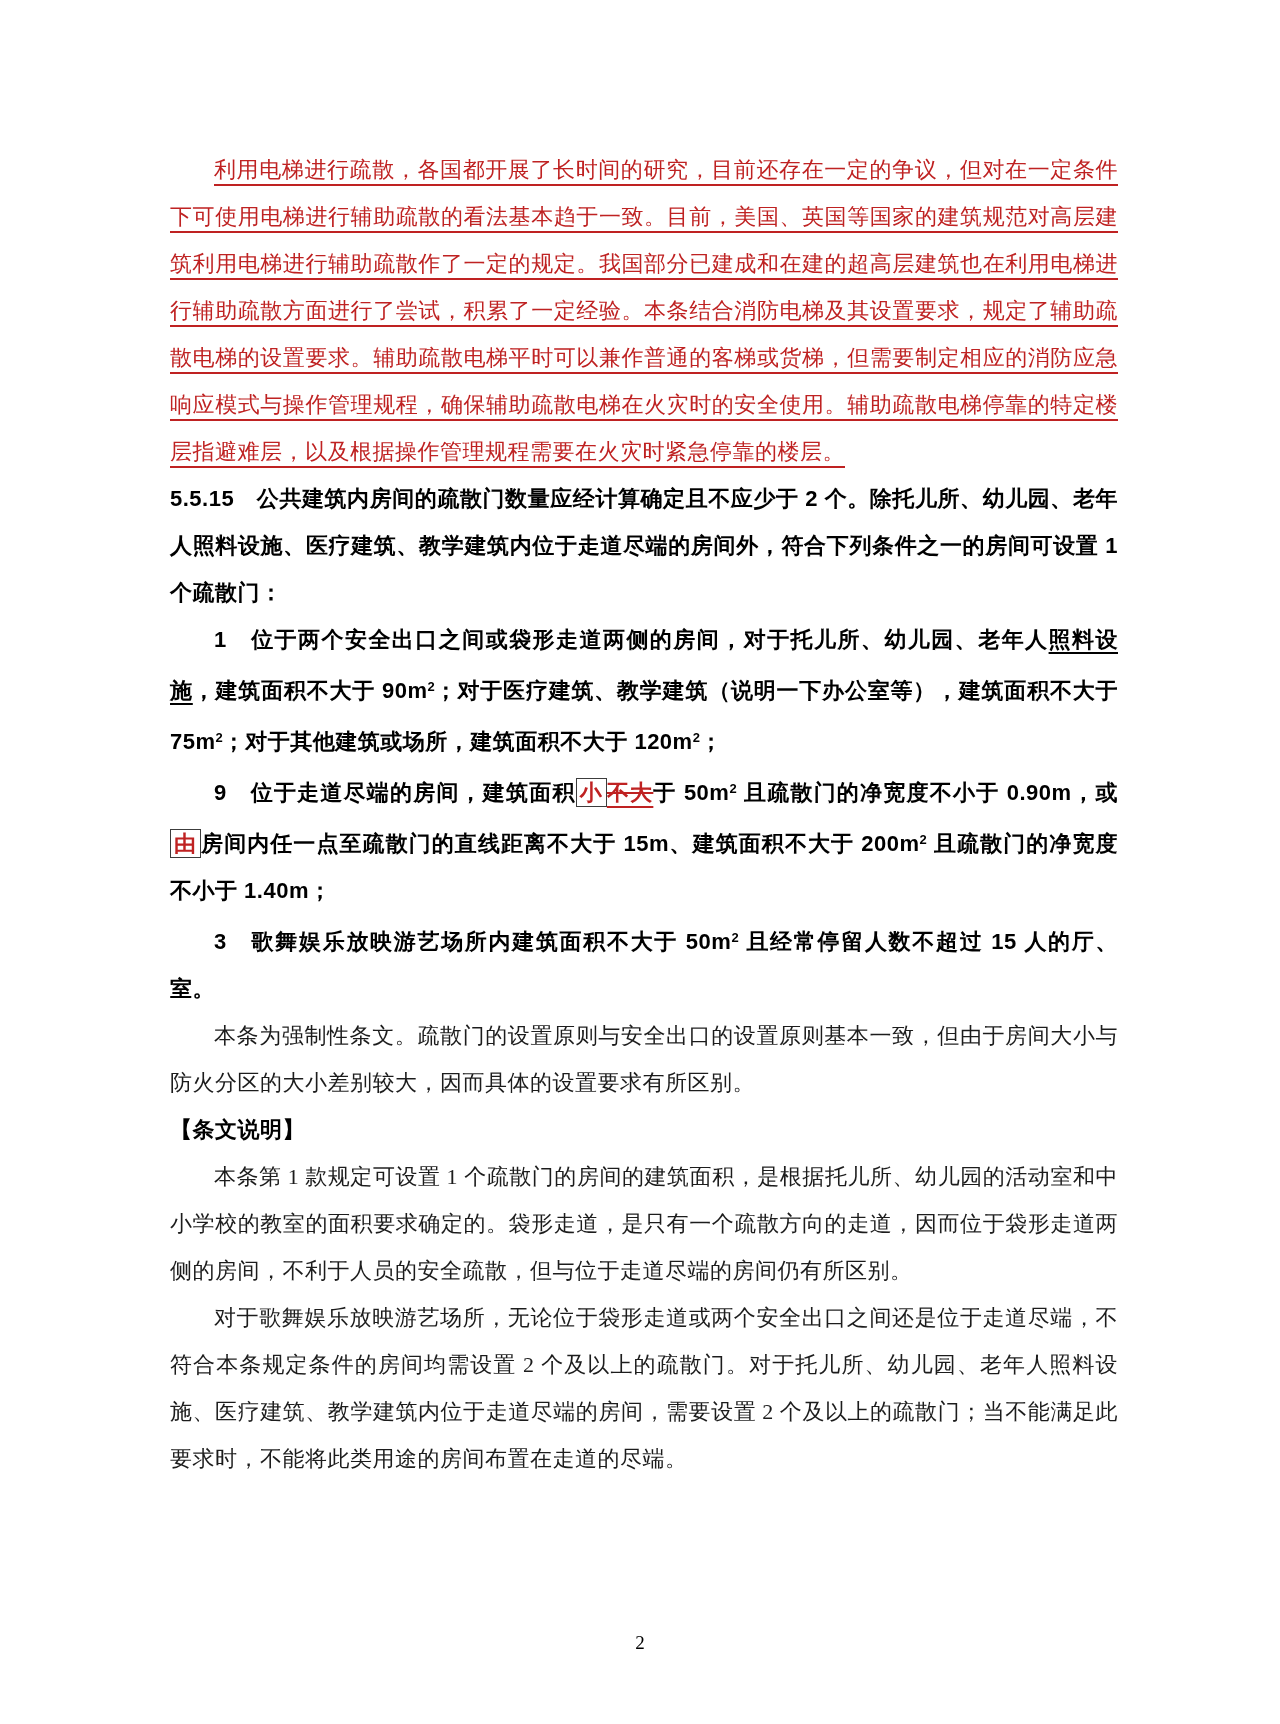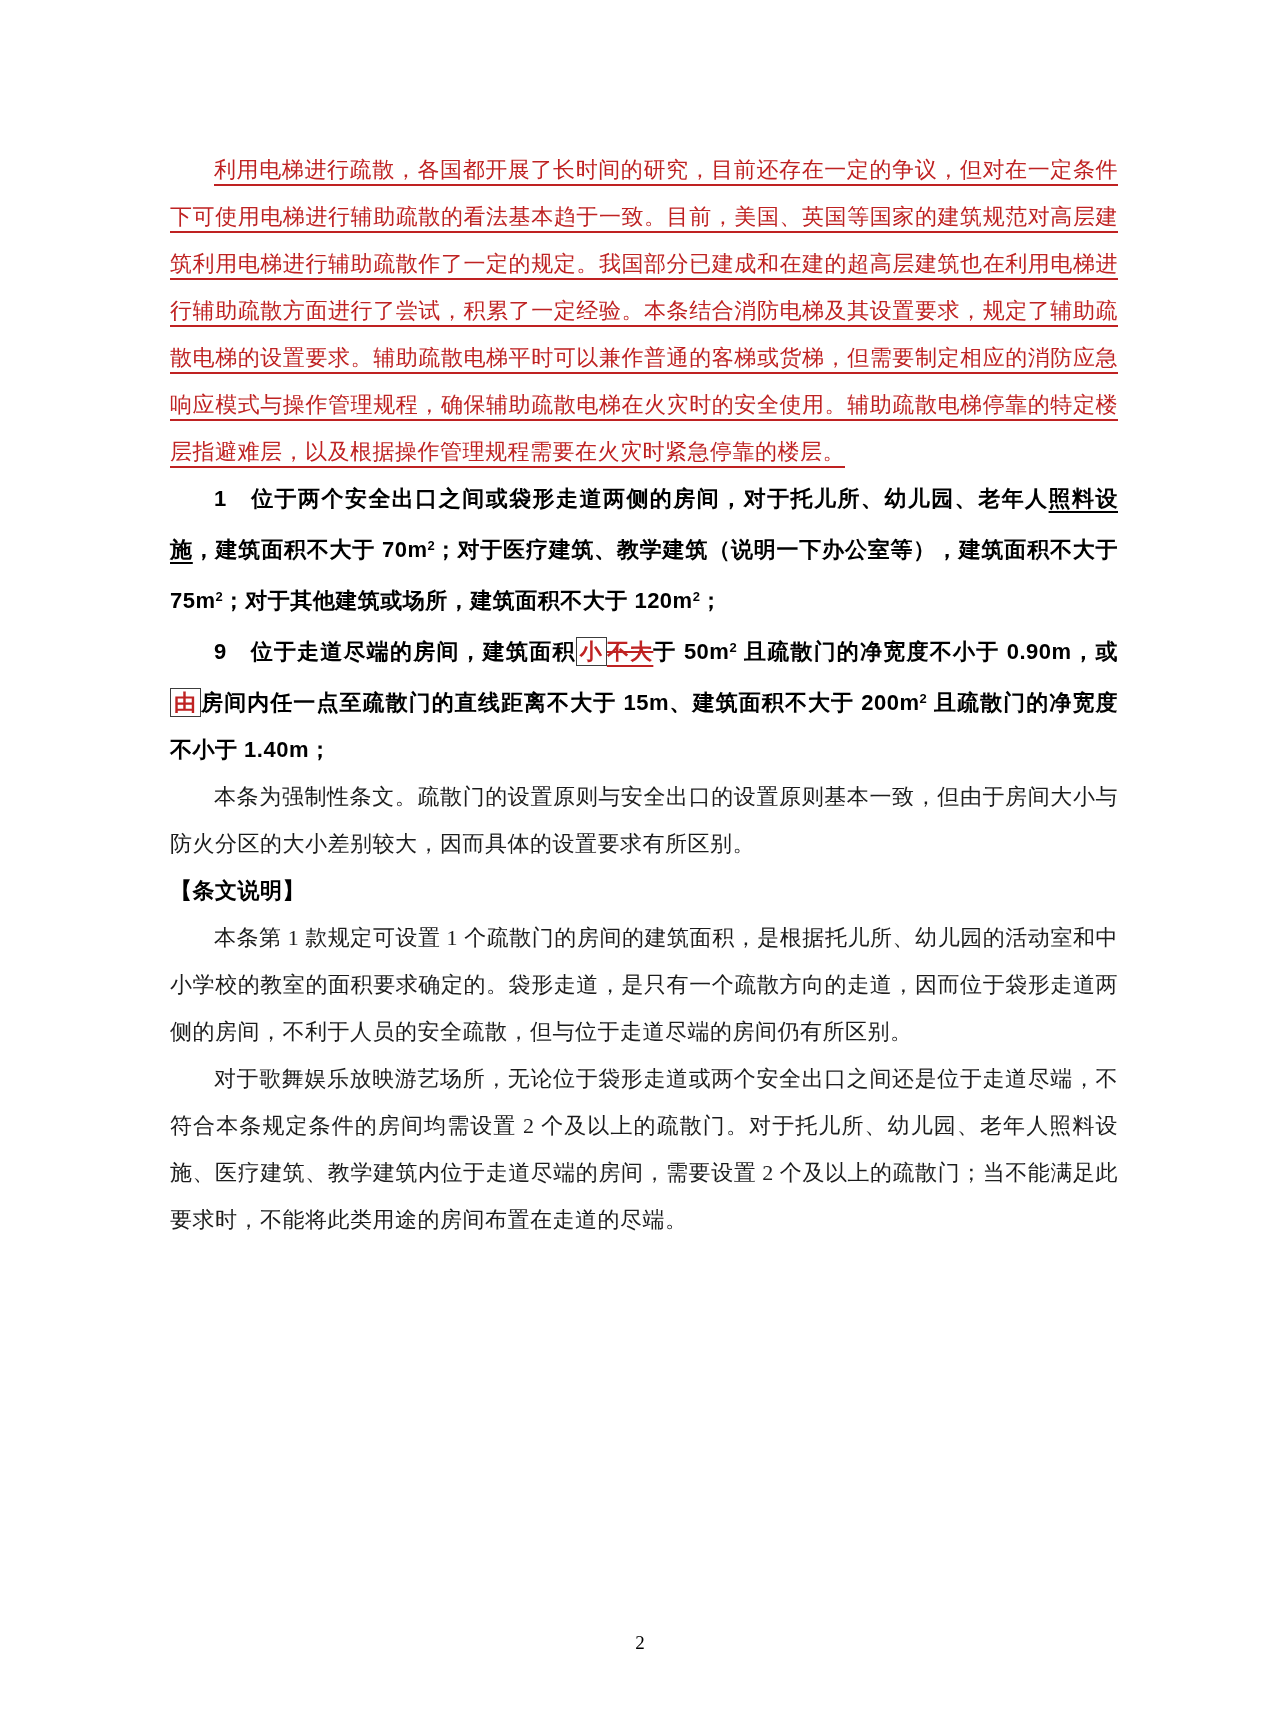--- a/index.html
+++ b/index.html
@@ -68,21 +68,23 @@
     text-align:center;font-size:19px;color:#000;
     font-family:"Liberation Serif","DejaVu Serif",serif;
   }
 </style>
 </head>
 <body>
 
 <div class="page">
   <div>
       <p class="doc-para para-red indent"><span>利用电梯进行疏散，各国都开展了长时间的研究，目前还存在一定的争议，但对在一定条件下可使用电梯进行辅助疏散的看法基本趋于一致。目前，美国、英国等国家的建筑规范对高层建筑利用电梯进行辅助疏散作了一定的规定。我国部分已建成和在建的超高层建筑也在利用电梯进行辅助疏散方面进行了尝试，积累了一定经验。本条结合消防电梯及其设置要求，规定了辅助疏散电梯的设置要求。辅助疏散电梯平时可以兼作普通的客梯或货梯，但需要制定相应的消防应急响应模式与操作管理规程，确保辅助疏散电梯在火灾时的安全使用。辅助疏散电梯停靠的特定楼层指避难层，以及根据操作管理规程需要在火灾时紧急停靠的楼层。</span></p>
-      <p class="doc-para para-bold indent"><span>1　位于两个安全出口之间或袋形走道两侧的房间，对于托儿所、幼儿园、老年人</span><span class="seg-u">照料设施</span><span>，建筑面积不大于 70m</span><span class="seg-sup">2</span><span>；对于医疗建筑、教学建筑（说明一下办公室等），建筑面积不大于 75m</span><span class="seg-sup">2</span><span>；对于其他建筑或场所，建筑面积不大于 120m</span><span class="seg-sup">2</span><span>；</span></p>
+      <p class="doc-para para-bold"><span>5.5.15　公共建筑内房间的疏散门数量应经计算确定且不应少于 2 个。除托儿所、幼儿园、老年人照料设施、医疗建筑、教学建筑内位于走道尽端的房间外，符合下列条件之一的房间可设置 1 个疏散门：</span></p>
+      <p class="doc-para para-bold indent"><span>1　位于两个安全出口之间或袋形走道两侧的房间，对于托儿所、幼儿园、老年人</span><span class="seg-u">照料设施</span><span>，建筑面积不大于 90m</span><span class="seg-sup">2</span><span>；对于医疗建筑、教学建筑（说明一下办公室等），建筑面积不大于 75m</span><span class="seg-sup">2</span><span>；对于其他建筑或场所，建筑面积不大于 120m</span><span class="seg-sup">2</span><span>；</span></p>
       <p class="doc-para para-bold indent"><span>9　位于走道尽端的房间，建筑面积</span><span class="seg-ins">小</span><span class="seg-del">不大</span><span>于 50m</span><span class="seg-sup">2</span><span> 且疏散门的净宽度不小于 0.90m，或</span><span class="seg-ins">由</span><span>房间内任一点至疏散门的直线距离不大于 15m、建筑面积不大于 200m</span><span class="seg-sup">2</span><span> 且疏散门的净宽度不小于 1.40m；</span></p>
+      <p class="doc-para para-bold indent"><span>3　歌舞娱乐放映游艺场所内建筑面积不大于 50m</span><span class="seg-sup">2</span><span> 且经常停留人数不超过 15 人的厅、室。</span></p>
       <p class="doc-para para-body indent"><span>本条为强制性条文。疏散门的设置原则与安全出口的设置原则基本一致，但由于房间大小与防火分区的大小差别较大，因而具体的设置要求有所区别。</span></p>
       <p class="doc-para para-heading"><span>【条文说明】</span></p>
       <p class="doc-para para-body indent"><span>本条第 1 款规定可设置 1 个疏散门的房间的建筑面积，是根据托儿所、幼儿园的活动室和中小学校的教室的面积要求确定的。袋形走道，是只有一个疏散方向的走道，因而位于袋形走道两侧的房间，不利于人员的安全疏散，但与位于走道尽端的房间仍有所区别。</span></p>
       <p class="doc-para para-body indent"><span>对于歌舞娱乐放映游艺场所，无论位于袋形走道或两个安全出口之间还是位于走道尽端，不符合本条规定条件的房间均需设置 2 个及以上的疏散门。对于托儿所、幼儿园、老年人照料设施、医疗建筑、教学建筑内位于走道尽端的房间，需要设置 2 个及以上的疏散门；当不能满足此要求时，不能将此类用途的房间布置在走道的尽端。</span></p>
     </div>
   <div class="page-number">2</div>
 </div>
 
 </body></html>

